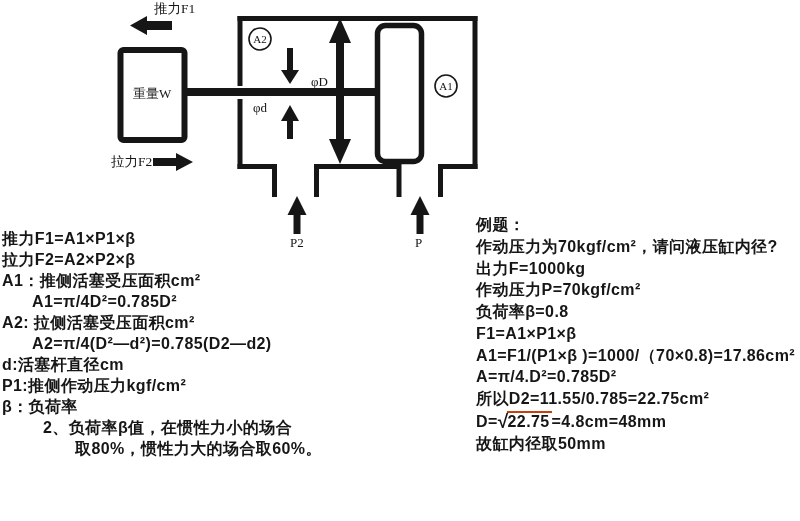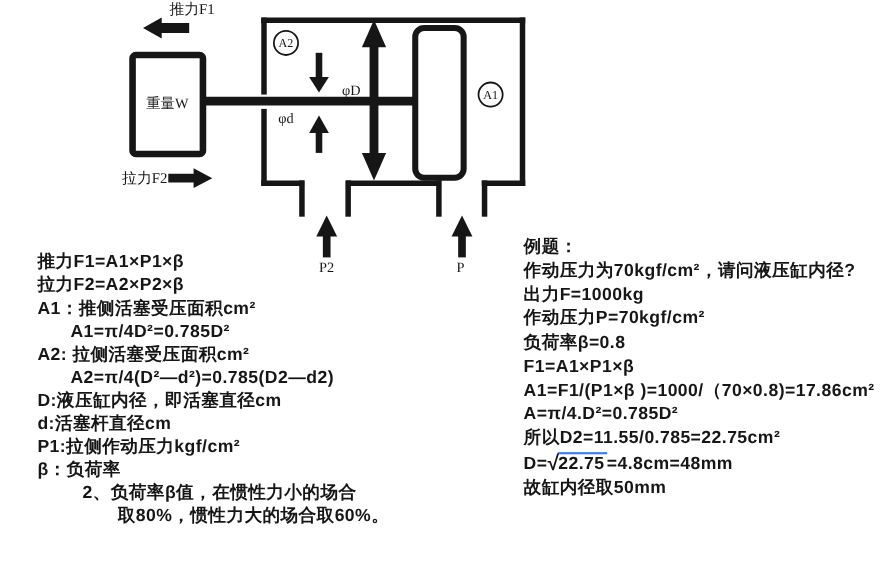--- a/index.html
+++ b/index.html
@@ -9,28 +9,28 @@
   }
   svg.diagram { position:absolute; left:0; top:0; }
   svg.diagram text {
     font-family:"Liberation Serif", serif;
     fill:#161616;
   }
   .col {
     position:absolute; white-space:nowrap;
     font-size:16px; font-weight:bold; letter-spacing:0.4px;
   }
-  .col-left  { left:2px;  top:228px; line-height:21px;margin-left:32px; }
+  .col-left  { left:2px;  top:228px; line-height:21px; }
   .col-right { left:476px; top:214px; line-height:21.75px; }
   .line { height:auto; }
   .ind-a { padding-left:30px; }
   .ind-b { padding-left:41px; }
   .ind-c { padding-left:73px; }
   .rad-sign { display:inline-block; font-size:19px; position:relative; top:1px; margin-right:-2px; font-weight:bold; }
-  .rad-num  { display:inline-block; border-top:2px solid #3b82f6; padding:0 2px 0 1px; line-height:17px; }
+  .rad-num  { display:inline-block; border-top:2px solid #c2410c; padding:0 2px 0 1px; line-height:17px; }
 </style>
 </head>
 <body>
 
 <div class="page">
 
   <svg class="diagram" width="800" height="260" viewBox="0 0 800 260">
 
     <polygon fill="#161616" points="130,25.5 147,16 147,21 172,21 172,30 147,30 147,35"></polygon>
 
@@ -94,23 +94,22 @@
     <text x="415" y="247" font-size="13">P</text>
   </svg>
 
   <div class="col col-left">
     <div class="line">推力F1=A1×P1×β</div>
     <div class="line">拉力F2=A2×P2×β</div>
     <div class="line">A1：推侧活塞受压面积cm²</div>
     <div class="line ind-a">A1=π/4D²=0.785D²</div>
     <div class="line">A2: 拉侧活塞受压面积cm²</div>
     <div class="line ind-a">A2=π/4(D²—d²)=0.785(D2—d2)</div>
-    <div class="line">D:液压缸内径，即活塞直径cm</div>
     <div class="line">d:活塞杆直径cm</div>
-    <div class="line">P1:拉侧作动压力kgf/cm²</div>
+    <div class="line">P1:推侧作动压力kgf/cm²</div>
     <div class="line">β：负荷率</div>
     <div class="line ind-b">2、负荷率β值，在惯性力小的场合</div>
     <div class="line ind-c">取80%，惯性力大的场合取60%。</div>
   </div>
 
   <div class="col col-right">
     <div class="line">例题：</div>
     <div class="line">作动压力为70kgf/cm²，请问液压缸内径?</div>
     <div class="line">出力F=1000kg</div>
     <div class="line">作动压力P=70kgf/cm²</div>

